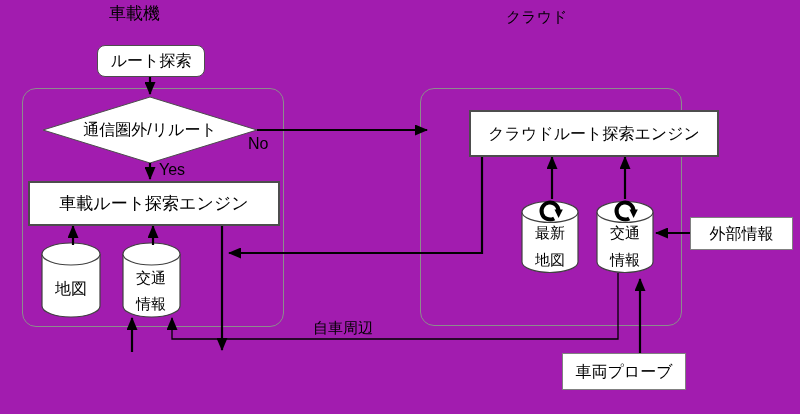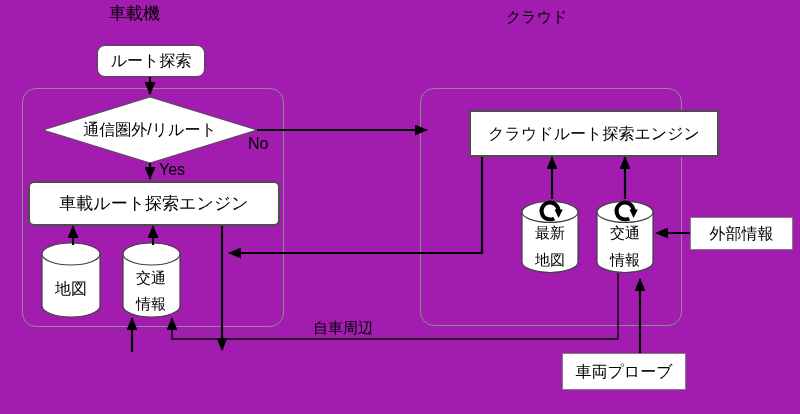--- a/index.html
+++ b/index.html
@@ -85,21 +85,21 @@
       <path d="M640,353 L640,279" marker-end="url(#ah)"></path>
       <path d="M132,352 L132,318" marker-end="url(#ah)"></path>
     </g>
     <path d="M618,273 L618,339 L172,339 L172,318" stroke="#000" stroke-width="1.3" fill="none" marker-end="url(#ah)"></path>
   </svg>
 
   <div class="box mid-border r8 f16" style="left:97px;top:45px;width:106px;height:30px;text-align:right;">
     <span>ルート探索</span>
   </div>
 
-  <div class="box thick-border f17" style="left:28px;top:181px;width:248px;height:41px;border-radius:6px;">
+  <div class="box thick-border f17" style="left:28px;top:181px;width:248px;height:41px;">
     <span>車載ルート探索エンジン</span>
   </div>
 
   <div class="box thick-border f16" style="left:428px;top:110px;width:246px;height:43px;margin-left:41px;">
     <span>クラウドルート探索エンジン</span>
   </div>
 
 
 
   <div class="box thin-border f16" style="left:690px;top:217px;width:101px;height:31px;">

